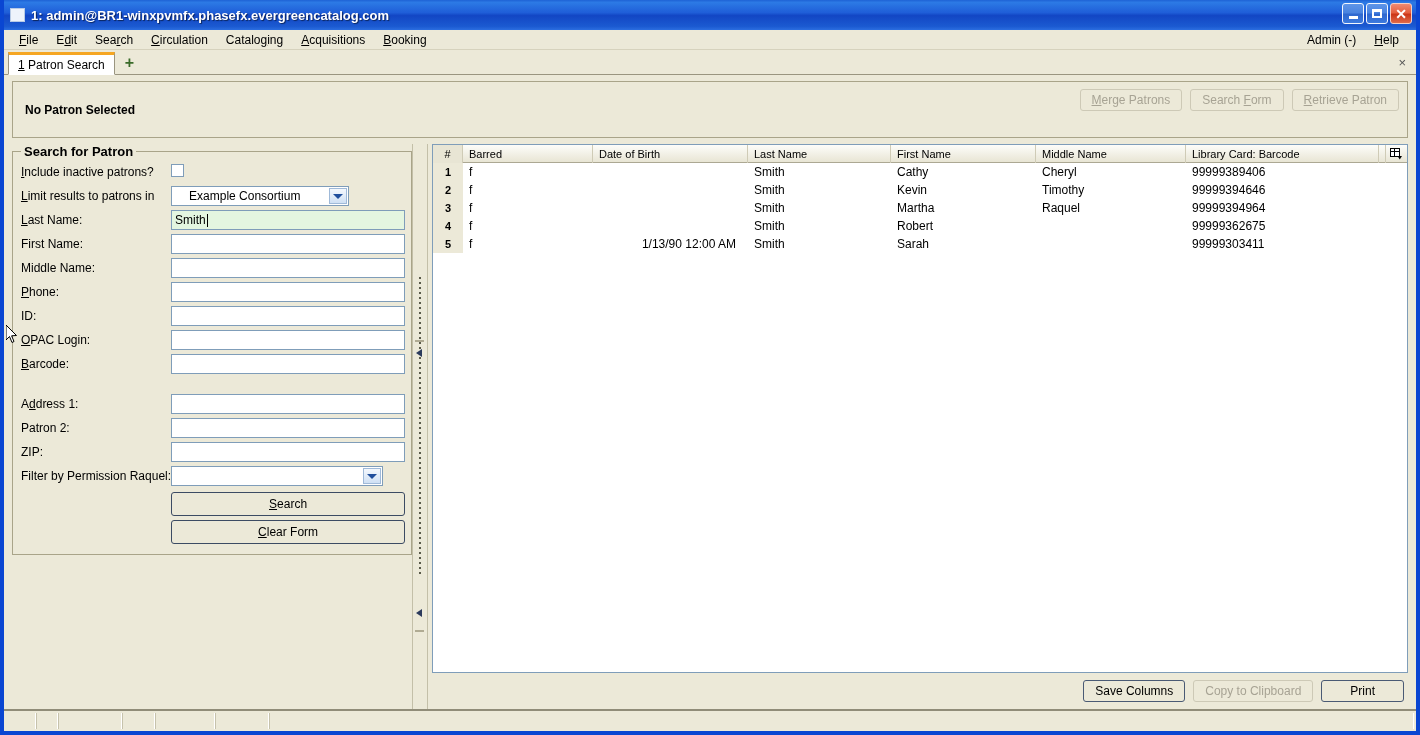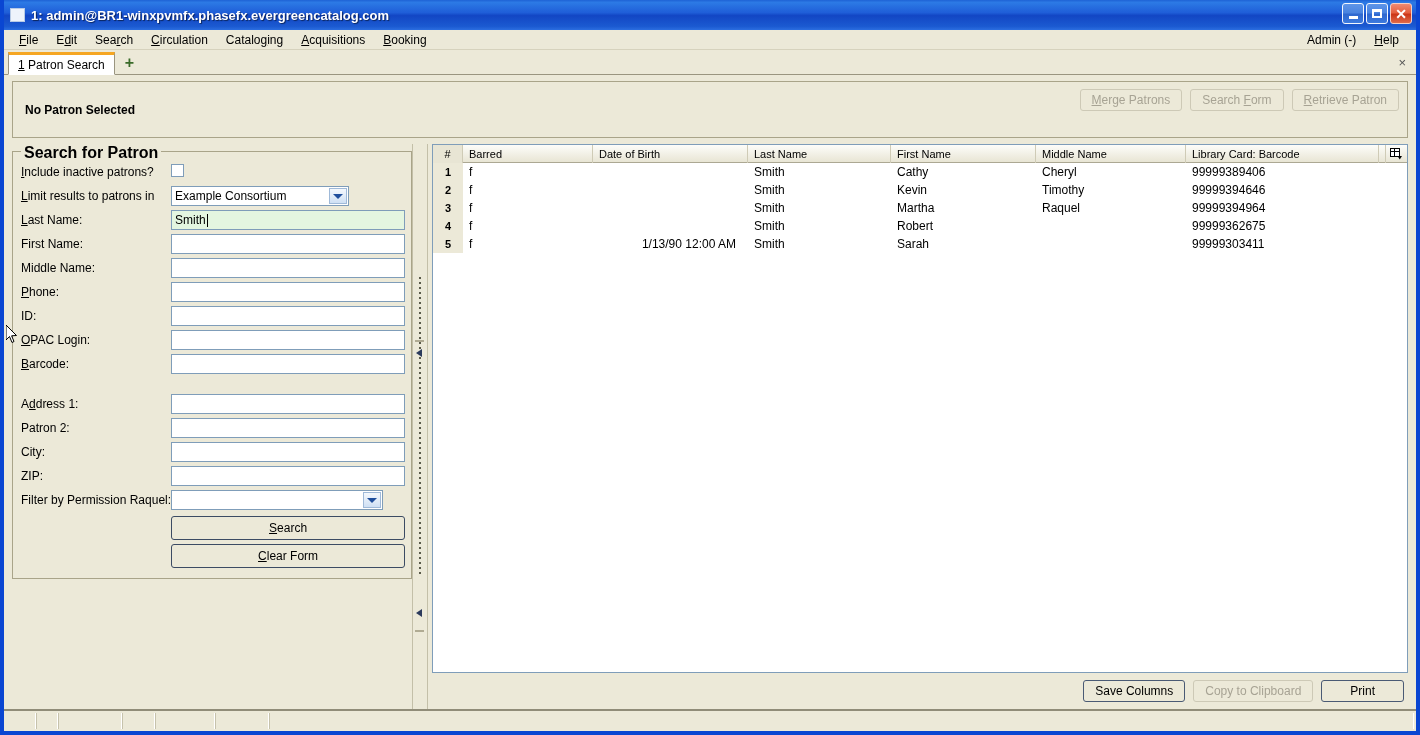--- a/index.html
+++ b/index.html
@@ -168,21 +168,21 @@
   #search-box {
     border: 1px solid #a9a489;
     background: #ece9d8;
     padding: 8px 8px 10px 8px;
     position: relative;
     margin-top: 7px;
   }
   #search-legend {
     position: absolute; top: -8px; left: 8px;
     background: #ece9d8;
-    font-size: 16px; font-weight: bold;
+    font-size: 13px; font-weight: bold;
     padding: 0 3px;
   }
   table.formtbl { border-collapse: collapse; width: 100%; }
   table.formtbl td { padding: 0; vertical-align: middle; }
   td.lbl {
     font-size: 12px; white-space: nowrap;
     padding-right: 6px; height: 24px;
     width: 150px;
   }
   td.fld { height: 24px; }
@@ -208,21 +208,21 @@
     border: 1px solid #7f9db9;
     background: #fff;
     display: inline-block;
   }
   .sel {
     width: 178px; height: 20px;
     border: 1px solid #7f9db9;
     background: #fff;
     display: flex; align-items: center;
     font-size: 12px;
-    padding-left: 3px;
+    padding-left: 17px;
     position: relative;
   }
   .sel.wide { width: 212px; }
   .sel .arrow {
     position: absolute; right: 1px; top: 1px;
     width: 18px; height: 16px;
     background: linear-gradient(to bottom,#f4f8fd,#cfe0f4);
     border: 1px solid #9fb9d8;
     display: flex; align-items: center; justify-content: center;
   }
@@ -456,24 +456,20 @@
             </tr>
             <tr class="spacer-row">
                   <td colspan="2"></td>
                 </tr>
             <tr>
               <td class="lbl">A<u>d</u>dress 1:</td>
               <td class="fld"><input class="txtin" type="text" value="" style=""></td>
             </tr>
             <tr>
               <td class="lbl">Patron 2:</td>
-              <td class="fld"><input class="txtin" type="text" value="" style=""></td>
-            </tr>
-            <tr>
-              <td class="lbl">City:</td>
               <td class="fld"><input class="txtin" type="text" value="" style=""></td>
             </tr>
             <tr>
               <td class="lbl">ZIP:</td>
               <td class="fld"><input class="txtin" type="text" value="" style=""></td>
             </tr>
             <tr>
               <td class="lbl">Filter by Permission Raquel:</td>
               <td class="fld">
                 <div class="sel wide">

